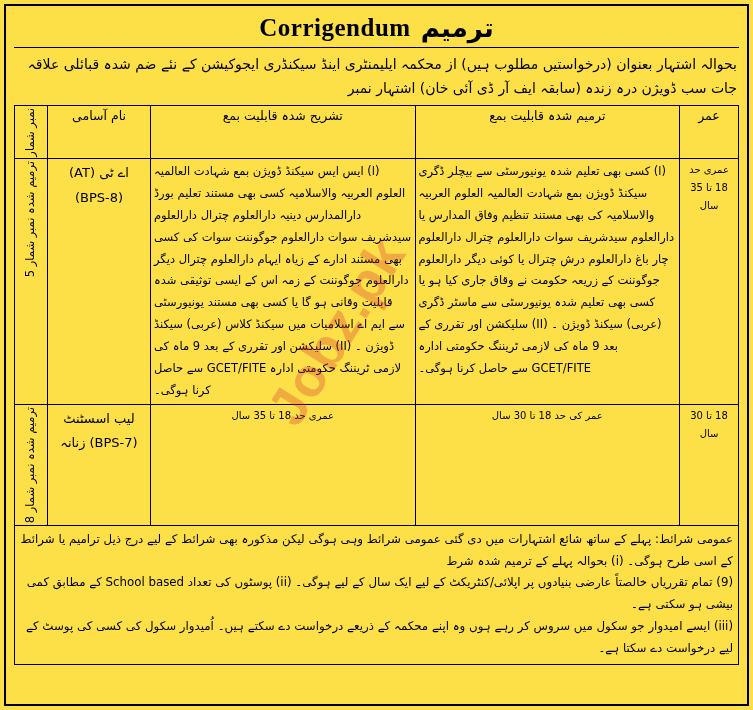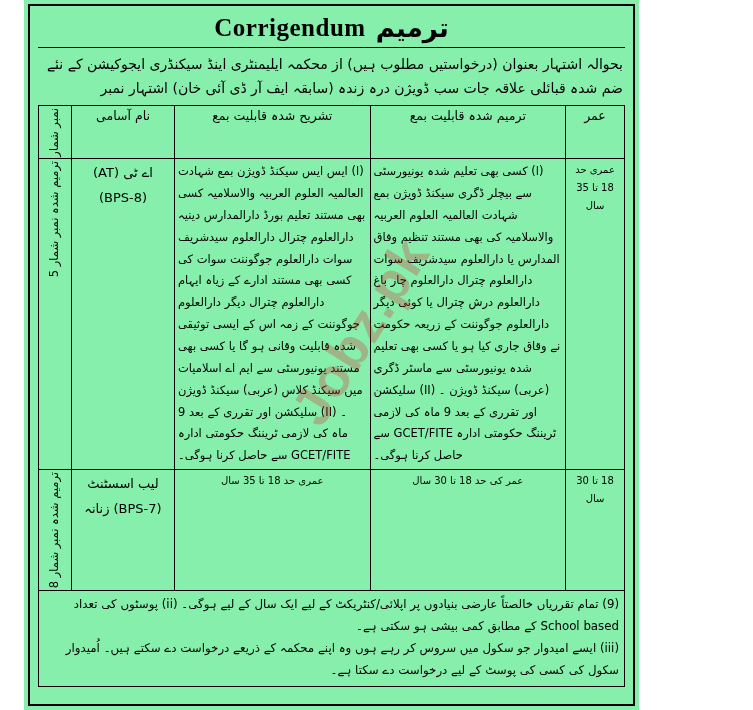--- a/index.html
+++ b/index.html
@@ -6,25 +6,24 @@
     margin: 0;
     padding: 0;
     background: #ffffff;
   }
   body {
     font-family: "Liberation Serif", serif;
     color: #000;
   }
   #page {
     position: relative;
-    width: 615px;
+    width: 753px;
     height: 710px;
-    background: #86efac;
+    background: #fde047;
     overflow: hidden;
-    margin-left: 24px;
   }
   .outer-border {
     position: absolute;
     left: 4px;
     top: 4px;
     right: 4px;
     bottom: 4px;
     border: 2px solid #000;
     box-sizing: border-box;
   }
@@ -201,20 +200,21 @@
           <td class="post-col postcell">لیب اسسٹنٹ
 (BPS-7) زنانہ</td>
           <td class="center-ur">عمری حد 18 تا 35 سال</td>
           <td class="center-ur">عمر کی حد 18 تا 30 سال</td>
           <td class="age-col center-ur">18 تا 30 سال</td>
         </tr>
       </tbody>
     </table>
 
     <div class="conditions">
+      <div>عمومی شرائط: پہلے کے ساتھ شائع اشتہارات میں دی گئی عمومی شرائط وہی ہوگی لیکن مذکورہ بھی شرائط کے لیے درج ذیل ترامیم یا شرائط کے اسی طرح ہوگی۔ (i) بحوالہ پہلے کے ترمیم شدہ شرط</div>
       <div>(9) تمام تقرریاں خالصتاً عارضی بنیادوں پر اپلائی/کنٹریکٹ کے لیے ایک سال کے لیے ہوگی۔ (ii) پوسٹوں کی تعداد School based کے مطابق کمی بیشی ہو سکتی ہے۔</div>
       <div>(iii) ایسے امیدوار جو سکول میں سروس کر رہے ہوں وہ اپنے محکمہ کے ذریعے درخواست دے سکتے ہیں۔ اُمیدوار سکول کی کسی کی پوسٹ کے لیے درخواست دے سکتا ہے۔</div>
 
     </div>
 
   </div>
 
   <div class="watermark">Jobz.pk</div>
 </div>
 

